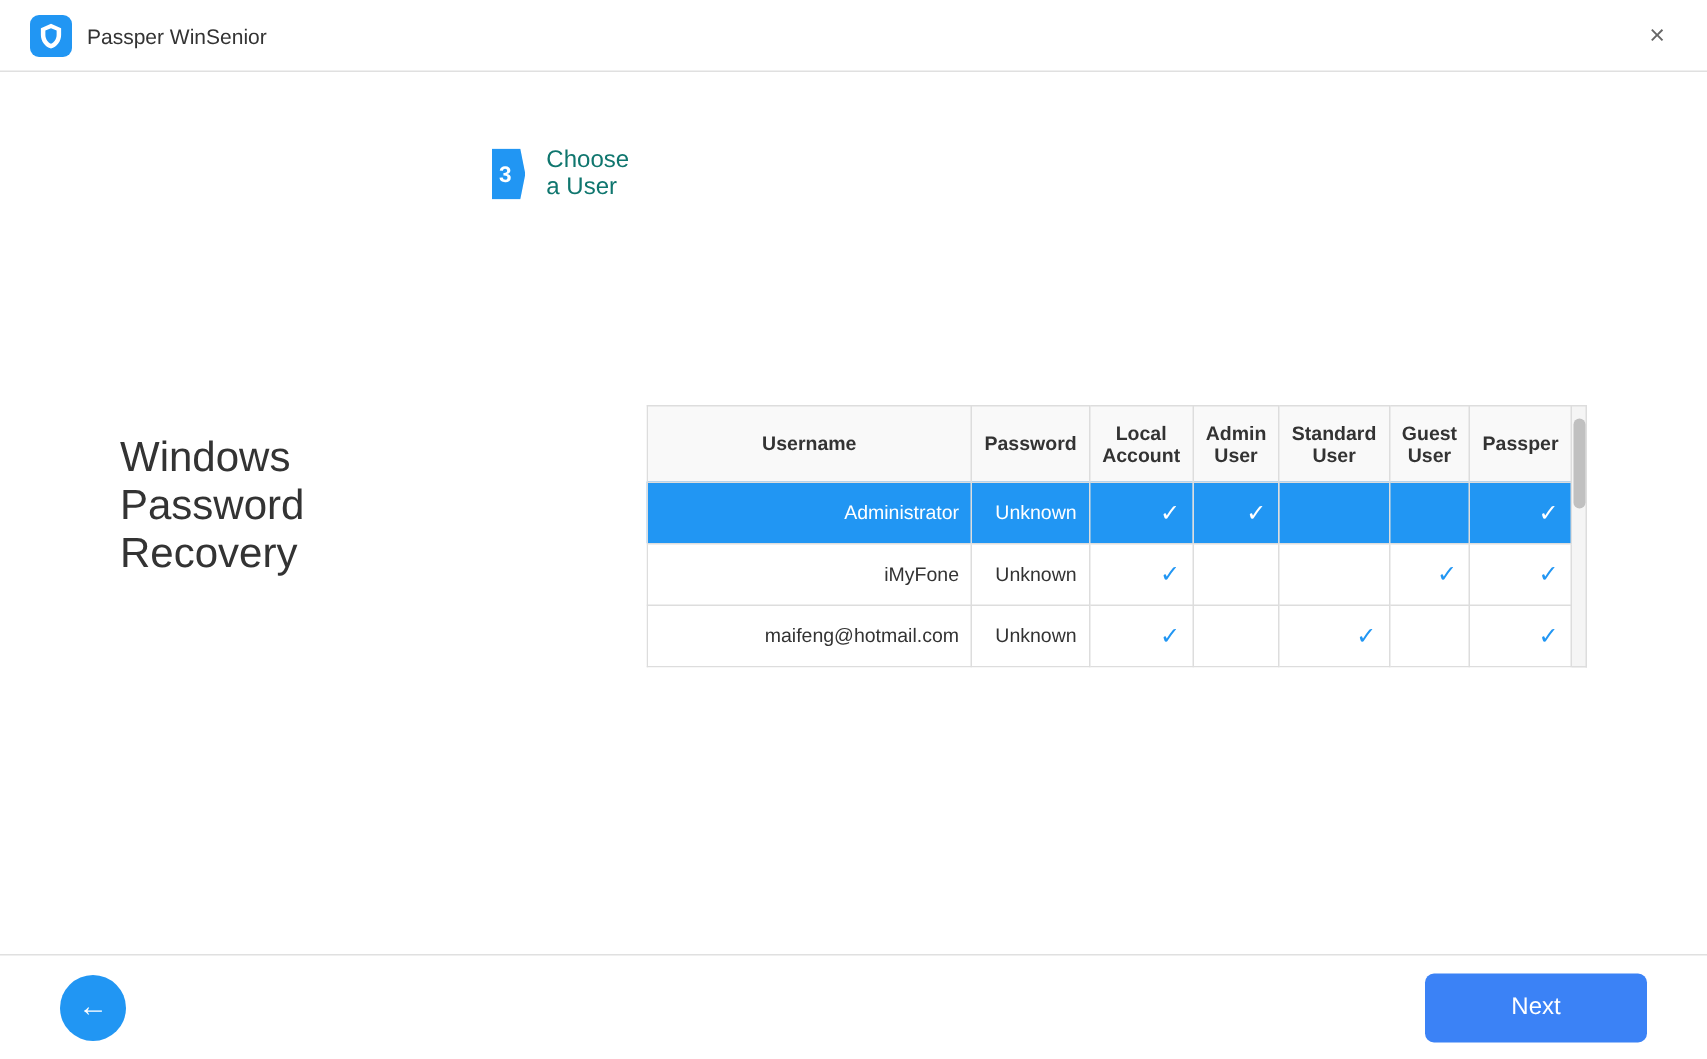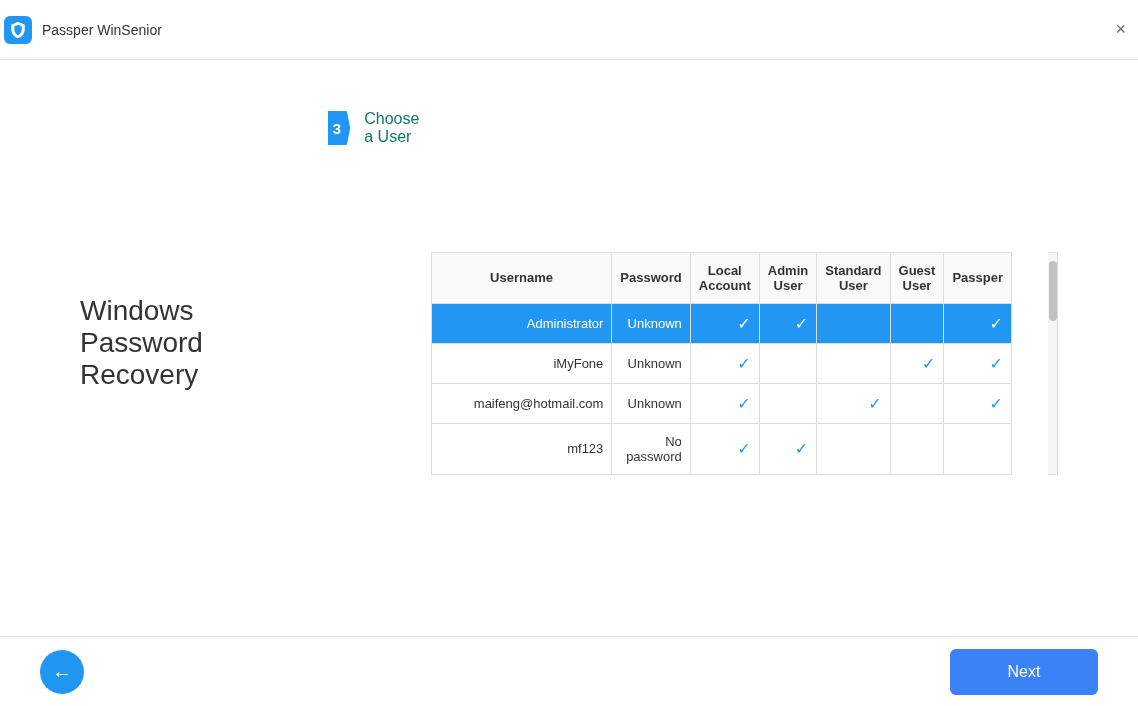--- a/index.html
+++ b/index.html
@@ -11,22 +11,22 @@
       overflow: hidden;
       display: flex;
       flex-direction: column;
     }
 
     
     .title-bar {
       display: flex;
       align-items: center;
       justify-content: space-between;
-      padding: 0 4px;
-      height: 60px;
+      padding: 0 20px;
+      height: 48px;
       background: #fff;
       border-bottom: 1px solid #e0e0e0;
       flex-shrink: 0;
     }
     .title-bar-left {
       display: flex;
       align-items: center;
       gap: 10px;
     }
     .app-icon {
@@ -137,21 +137,20 @@
     .check-icon {
       color: #2196F3;
       font-size: 16px;
     }
 
     
     .table-wrapper {
       width: 100%;
       position: relative;
       display: flex;
-      gap: 36px;
     }
     .table-container {
       flex: 1;
       overflow: hidden;
     }
 
     
     .fake-scrollbar {
       width: 10px;
       background: #f5f5f5;
@@ -261,29 +260,20 @@
   </tr>
             <tr>
     <td>maifeng@hotmail.com</td>
     <td>Unknown</td>
     <td><span class="check-icon" style="color:#2196F3">✓</span></td>
     <td></td>
     <td><span class="check-icon" style="color:#2196F3">✓</span></td>
     <td></td>
     <td><span class="check-icon" style="color:#2196F3">✓</span></td>
   </tr>
-            <tr>
-    <td>mf123</td>
-    <td>No password</td>
-    <td><span class="check-icon" style="color:#2196F3">✓</span></td>
-    <td><span class="check-icon" style="color:#2196F3">✓</span></td>
-    <td></td>
-    <td></td>
-    <td></td>
-  </tr>
           </tbody>
       </table>
     </div>
     <div class="fake-scrollbar">
       <div class="fake-scrollbar-thumb"></div>
     </div>
   </div>
 </div>
 
 <div class="bottom-bar">

